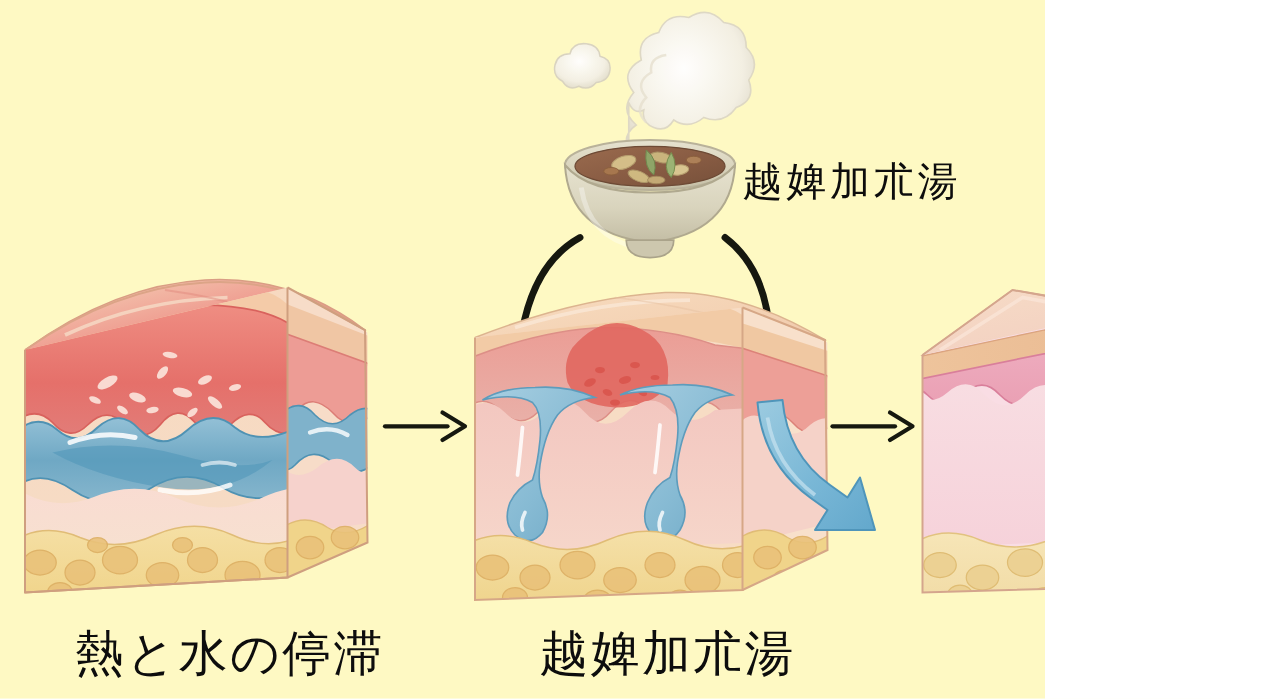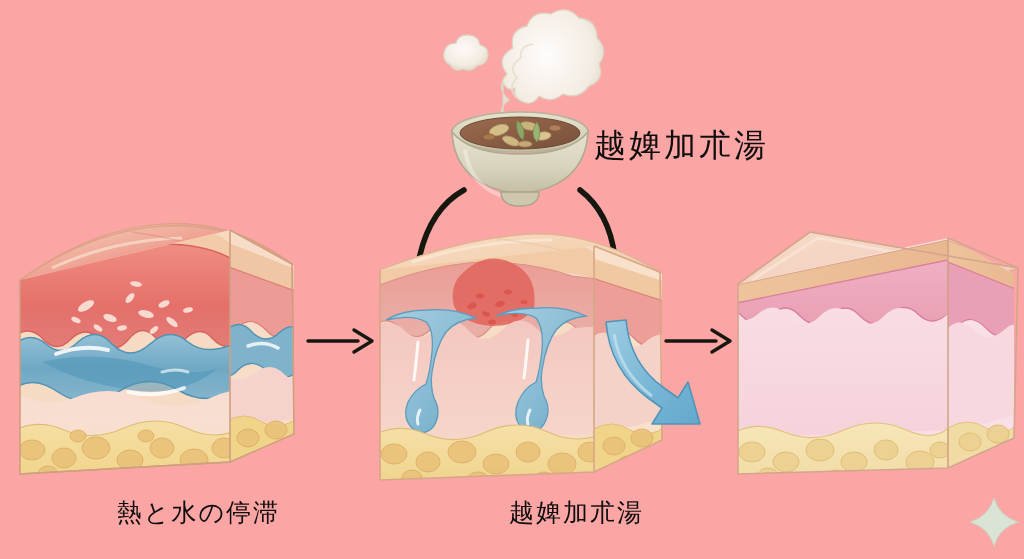--- a/index.html
+++ b/index.html
@@ -11,40 +11,40 @@
     position: relative;
     width: 1024px;
     height: 559px;
     background: #4a7050;
     overflow: hidden;
     font-family: "DejaVu Sans", "Liberation Sans", sans-serif;
   }
   .caption {
     position: absolute;
     color: #0d0d0d;
-    font-size: 25px;
+    font-size: 39px;
     letter-spacing: 2px;
     white-space: nowrap;
-    text-align: right;
+    text-align: center;
   }
   .remedy-title {
     position: absolute;
     color: #0d0d0d;
     font-size: 32px;
     letter-spacing: 3px;
     white-space: nowrap;
   }
 
   svg { display: block; overflow: visible; }
   .svgwrap { position: absolute; }
 </style>
 </head>
 <body>
 
-<div id="stage" style="width: 1024px; height: 559px; background: #fca5a5;">
+<div id="stage" style="width: 836px; height: 559px; background: #fef9c3;">
 
   <div class="svgwrap" style="left:425px; top:0px; width:190px; height:210px;">
     <svg width="190" height="210" viewBox="0 0 190 210">
       <defs>
         <radialGradient id="steamG" cx="45%" cy="40%" r="65%">
           <stop offset="0%" stop-color="#ffffff"></stop>
           <stop offset="70%" stop-color="#f3efe4"></stop>
           <stop offset="100%" stop-color="#ded9c8"></stop>
         </radialGradient>
         <linearGradient id="bowlG" x1="0" y1="0" x2="0" y2="1">

